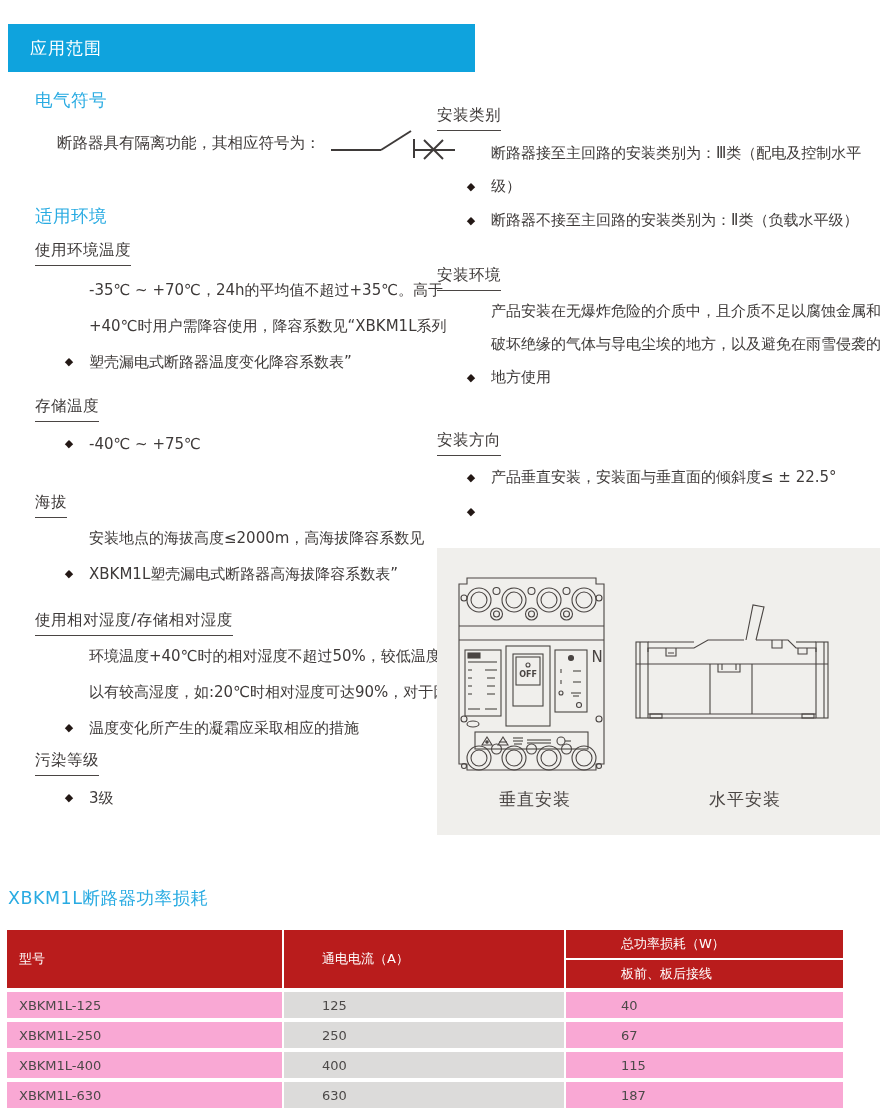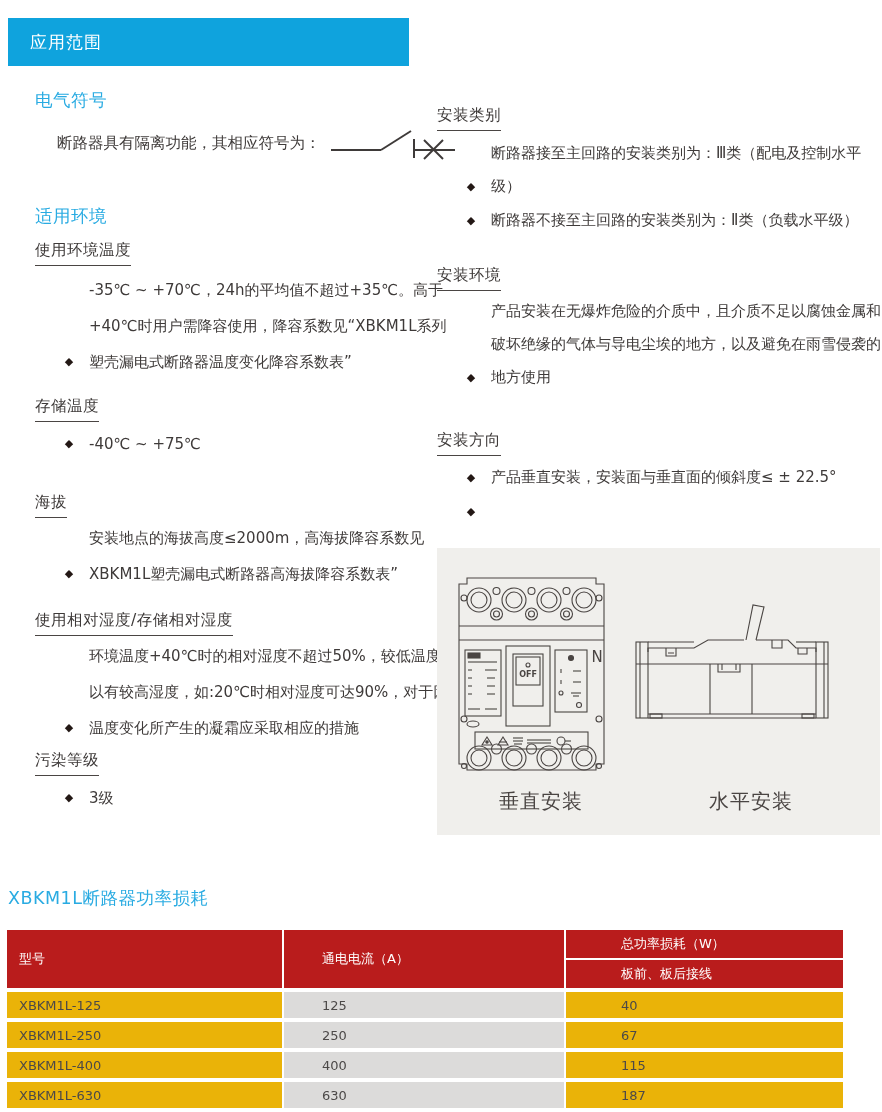--- a/index.html
+++ b/index.html
@@ -1,20 +1,20 @@
 <!DOCTYPE html>
 <html><head>
 <meta charset="utf-8">
 <style>
   html,body{margin:0;padding:0;background:#ffffff;}
   body{font-family:"DejaVu Sans","Liberation Sans",sans-serif;color:#3e3a39;}
   .page{position:relative;width:882px;height:1112px;background:#fff;overflow:hidden;}
 
   
-  .banner{position:absolute;left:8px;top:18px;width:401px;height:48px;background:#0fa3dd;
+  .banner{position:absolute;left:8px;top:24px;width:467px;height:48px;background:#0fa3dd;
     color:#fff;font-size:17px;letter-spacing:1px;display:flex;align-items:center;
     padding-left:22px;box-sizing:border-box;}
 
   h2.blue{color:#29abe2;font-size:17.5px;font-weight:500;margin:0;line-height:24px;letter-spacing:.5px;}
 
   .col-left{position:absolute;left:8px;top:88px;width:424px;margin-left:27px;}
   .col-right{position:absolute;left:437px;top:105px;width:446px;}
 
   .sym-row{margin-top:12px;height:38px;display:flex;align-items:center;}
   .sym-row .cap{margin-left:22px;font-size:15.5px;}
@@ -25,37 +25,37 @@
 
   .item{display:flex;align-items:flex-end;font-size:15px;line-height:36px;}
   .col-right .item{line-height:33px;font-size:15px;}
   .diamond{flex:0 0 auto;width:40px;text-align:center;margin-left:14px;}
   .diamond::before{content:"◆";font-size:11px;color:#231815;}
   .itxt{flex:1;}
 
   
   .figbox{position:absolute;left:437px;top:548px;width:443px;height:287px;background:#f0efec;}
   .figbox svg{position:absolute;}
-  .fig-label{position:absolute;font-size:20px;color:#4a4543;letter-spacing:1px;}
+  .fig-label{position:absolute;font-size:17px;color:#4a4543;letter-spacing:1px;}
   .lbl-v{left:62px;top:240px;}
   .lbl-h{left:272px;top:240px;}
   .ln{stroke:#4a4543;stroke-width:1.1;fill:none;}
   .lnf{stroke:#4a4543;stroke-width:1.1;fill:#4a4543;}
 
   
   .power-heading{position:absolute;left:8px;top:886px;}
   .tbl{position:absolute;left:7px;top:930px;width:836px;font-size:13px;color:#4c4948;}
   .hdr{display:grid;grid-template-columns:275px 280px 277px;column-gap:2px;height:58px;}
   .hcell{background:#b91c1c;color:#fff;display:flex;align-items:center;box-sizing:border-box;}
   .hcell.hm{padding-left:12px;}
   .hcell.hc{padding-left:38px;}
   .hcol3{display:flex;flex-direction:column;row-gap:2px;}
   .hcol3 .hcell{flex:1;padding-left:55px;}
   .trow{display:grid;grid-template-columns:275px 280px 277px;column-gap:2px;height:26px;margin-top:4px;}
-  .cell{display:flex;align-items:center;background:#eab308;box-sizing:border-box;}
+  .cell{display:flex;align-items:center;background:#f9a8d4;box-sizing:border-box;}
   .cell.c1{padding-left:12px;}
   .cell.c2{background:#dcdbda;padding-left:38px;}
   .cell.c3{padding-left:55px;}
 </style>
 </head>
 <body>
 
 <div class="page">
 
   <div class="banner">

